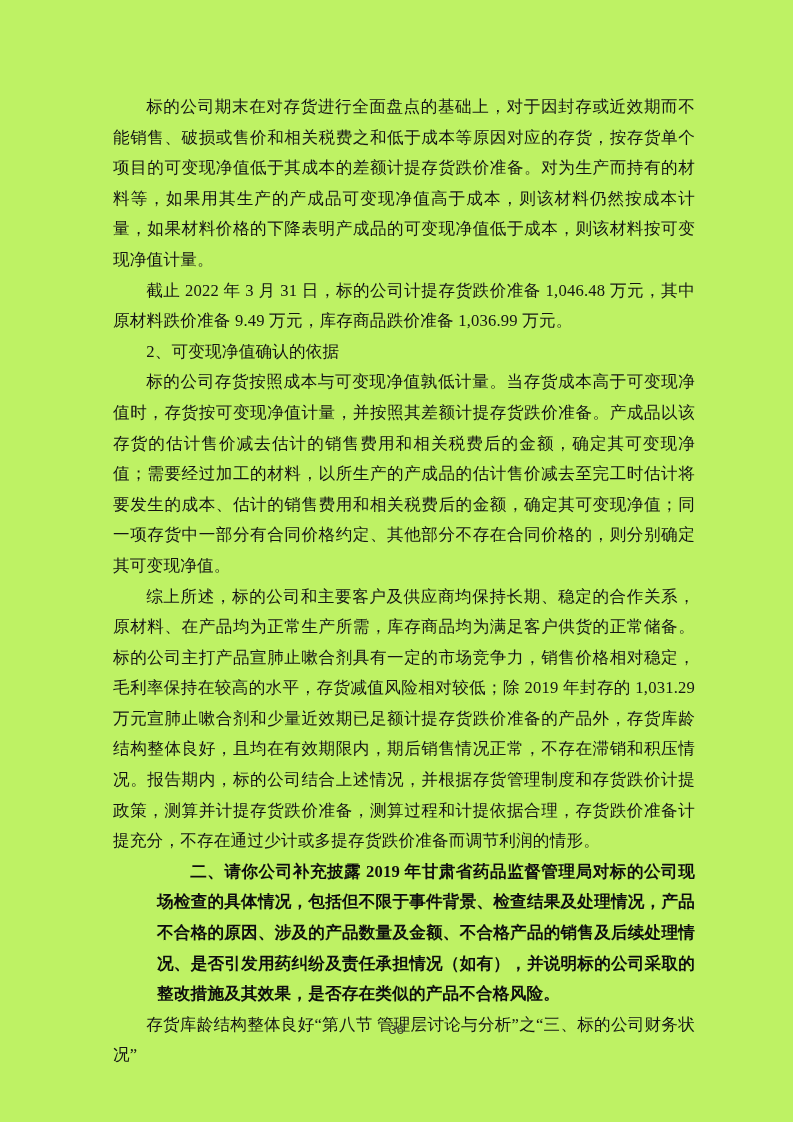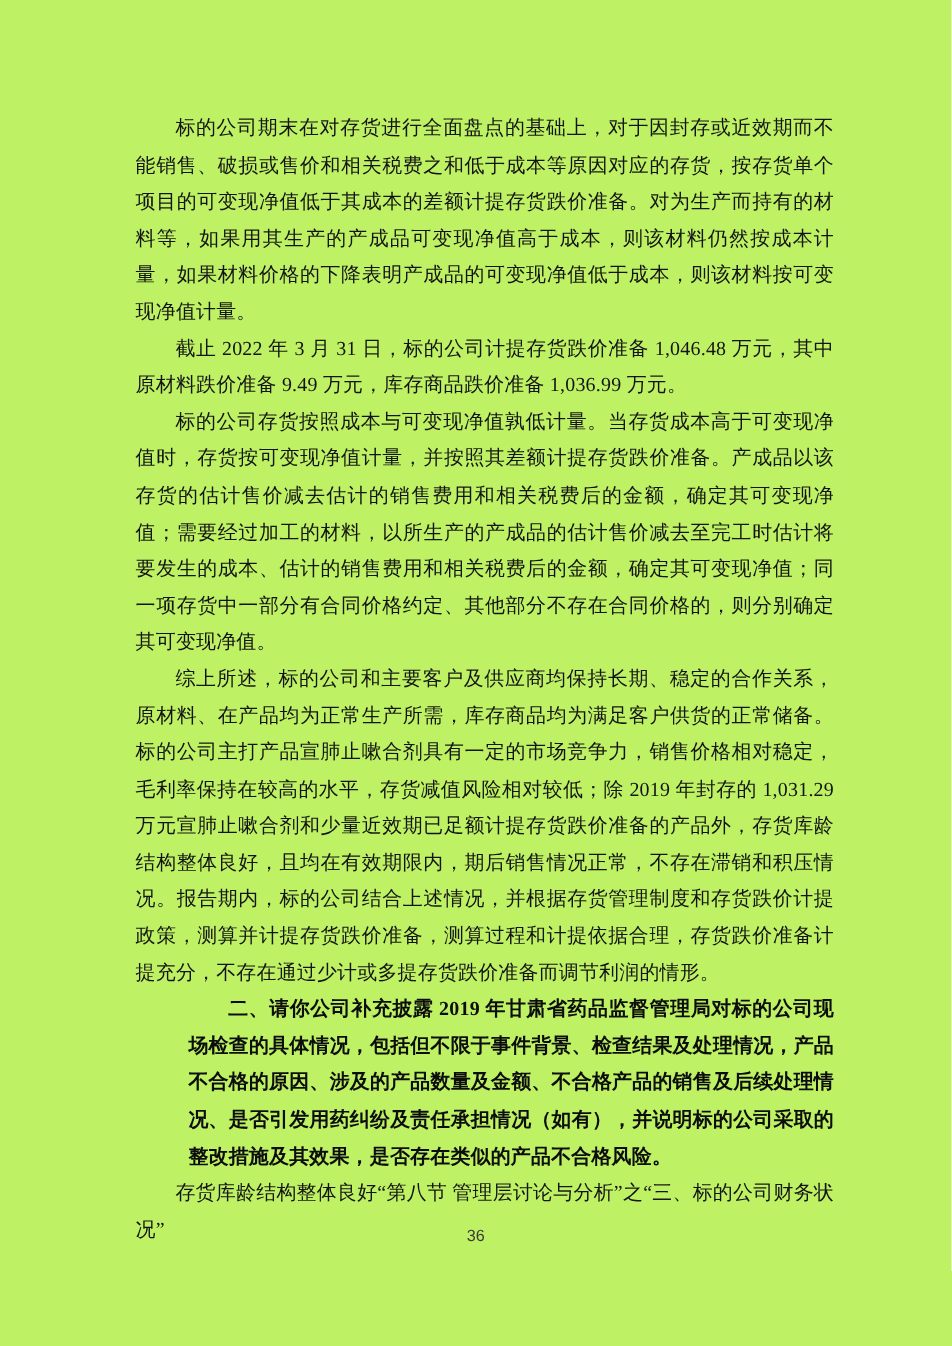--- a/index.html
+++ b/index.html
@@ -50,19 +50,20 @@
     color: #3a3a3a;
   }
 </style>
 </head>
 <body>
 
 <div class="page">
   <div class="content">
     <p class="para">标的公司期末在对存货进行全面盘点的基础上，对于因封存或近效期而不能销售、破损或售价和相关税费之和低于成本等原因对应的存货，按存货单个项目的可变现净值低于其成本的差额计提存货跌价准备。对为生产而持有的材料等，如果用其生产的产成品可变现净值高于成本，则该材料仍然按成本计量，如果材料价格的下降表明产成品的可变现净值低于成本，则该材料按可变现净值计量。</p>
     <p class="para">截止 2022 年 3 月 31 日，标的公司计提存货跌价准备 1,046.48 万元，其中原材料跌价准备 9.49 万元，库存商品跌价准备 1,036.99 万元。</p>
+    <p class="para">2、可变现净值确认的依据</p>
     <p class="para">标的公司存货按照成本与可变现净值孰低计量。当存货成本高于可变现净值时，存货按可变现净值计量，并按照其差额计提存货跌价准备。产成品以该存货的估计售价减去估计的销售费用和相关税费后的金额，确定其可变现净值；需要经过加工的材料，以所生产的产成品的估计售价减去至完工时估计将要发生的成本、估计的销售费用和相关税费后的金额，确定其可变现净值；同一项存货中一部分有合同价格约定、其他部分不存在合同价格的，则分别确定其可变现净值。</p>
     <p class="para">综上所述，标的公司和主要客户及供应商均保持长期、稳定的合作关系，原材料、在产品均为正常生产所需，库存商品均为满足客户供货的正常储备。标的公司主打产品宣肺止嗽合剂具有一定的市场竞争力，销售价格相对稳定，毛利率保持在较高的水平，存货减值风险相对较低；除 2019 年封存的 1,031.29 万元宣肺止嗽合剂和少量近效期已足额计提存货跌价准备的产品外，存货库龄结构整体良好，且均在有效期限内，期后销售情况正常，不存在滞销和积压情况。报告期内，标的公司结合上述情况，并根据存货管理制度和存货跌价计提政策，测算并计提存货跌价准备，测算过程和计提依据合理，存货跌价准备计提充分，不存在通过少计或多提存货跌价准备而调节利润的情形。</p>
     <p class="para bold">二、请你公司补充披露 2019 年甘肃省药品监督管理局对标的公司现场检查的具体情况，包括但不限于事件背景、检查结果及处理情况，产品不合格的原因、涉及的产品数量及金额、不合格产品的销售及后续处理情况、是否引发用药纠纷及责任承担情况（如有），并说明标的公司采取的整改措施及其效果，是否存在类似的产品不合格风险。</p>
     <p class="para">存货库龄结构整体良好“第八节 管理层讨论与分析”之“三、标的公司财务状况”</p>
   </div>
   <div class="pagenum">36</div>
 </div>
 
 </body></html>

